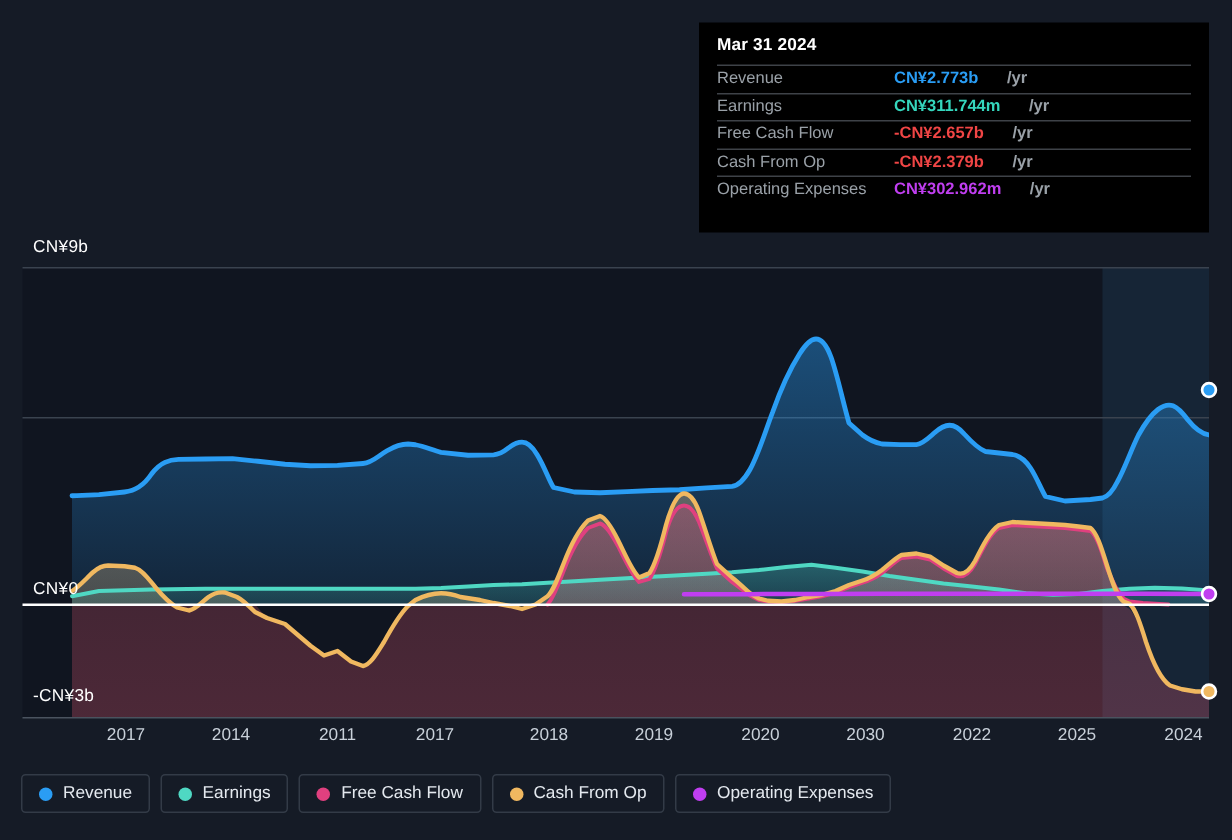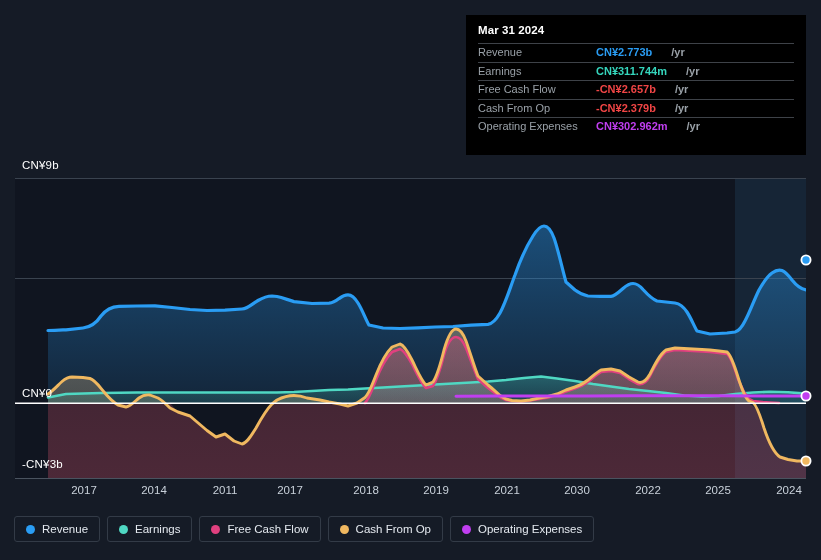--- a/index.html
+++ b/index.html
@@ -142,21 +142,21 @@
   <div class="y-label" id="y-top">CN¥9b</div>
   <div class="y-label" id="y-zero">CN¥0</div>
   <div class="y-label" id="y-bottom">-CN¥3b</div>
 
   <div class="x-label" style="left:84px">2017</div>
   <div class="x-label" style="left:154px">2014</div>
   <div class="x-label" style="left:225px">2011</div>
   <div class="x-label" style="left:290px">2017</div>
   <div class="x-label" style="left:366px">2018</div>
   <div class="x-label" style="left:436px">2019</div>
-  <div class="x-label" style="left:507px">2021</div>
+  <div class="x-label" style="left:507px">2020</div>
   <div class="x-label" style="left:577px">2030</div>
   <div class="x-label" style="left:648px">2022</div>
   <div class="x-label" style="left:718px">2025</div>
   <div class="x-label" style="left:789px">2024</div>
 </div>
 
 <div id="tooltip">
   <div class="tt-date">Mar 31 2024</div>
 
   <div class="tt-row">

